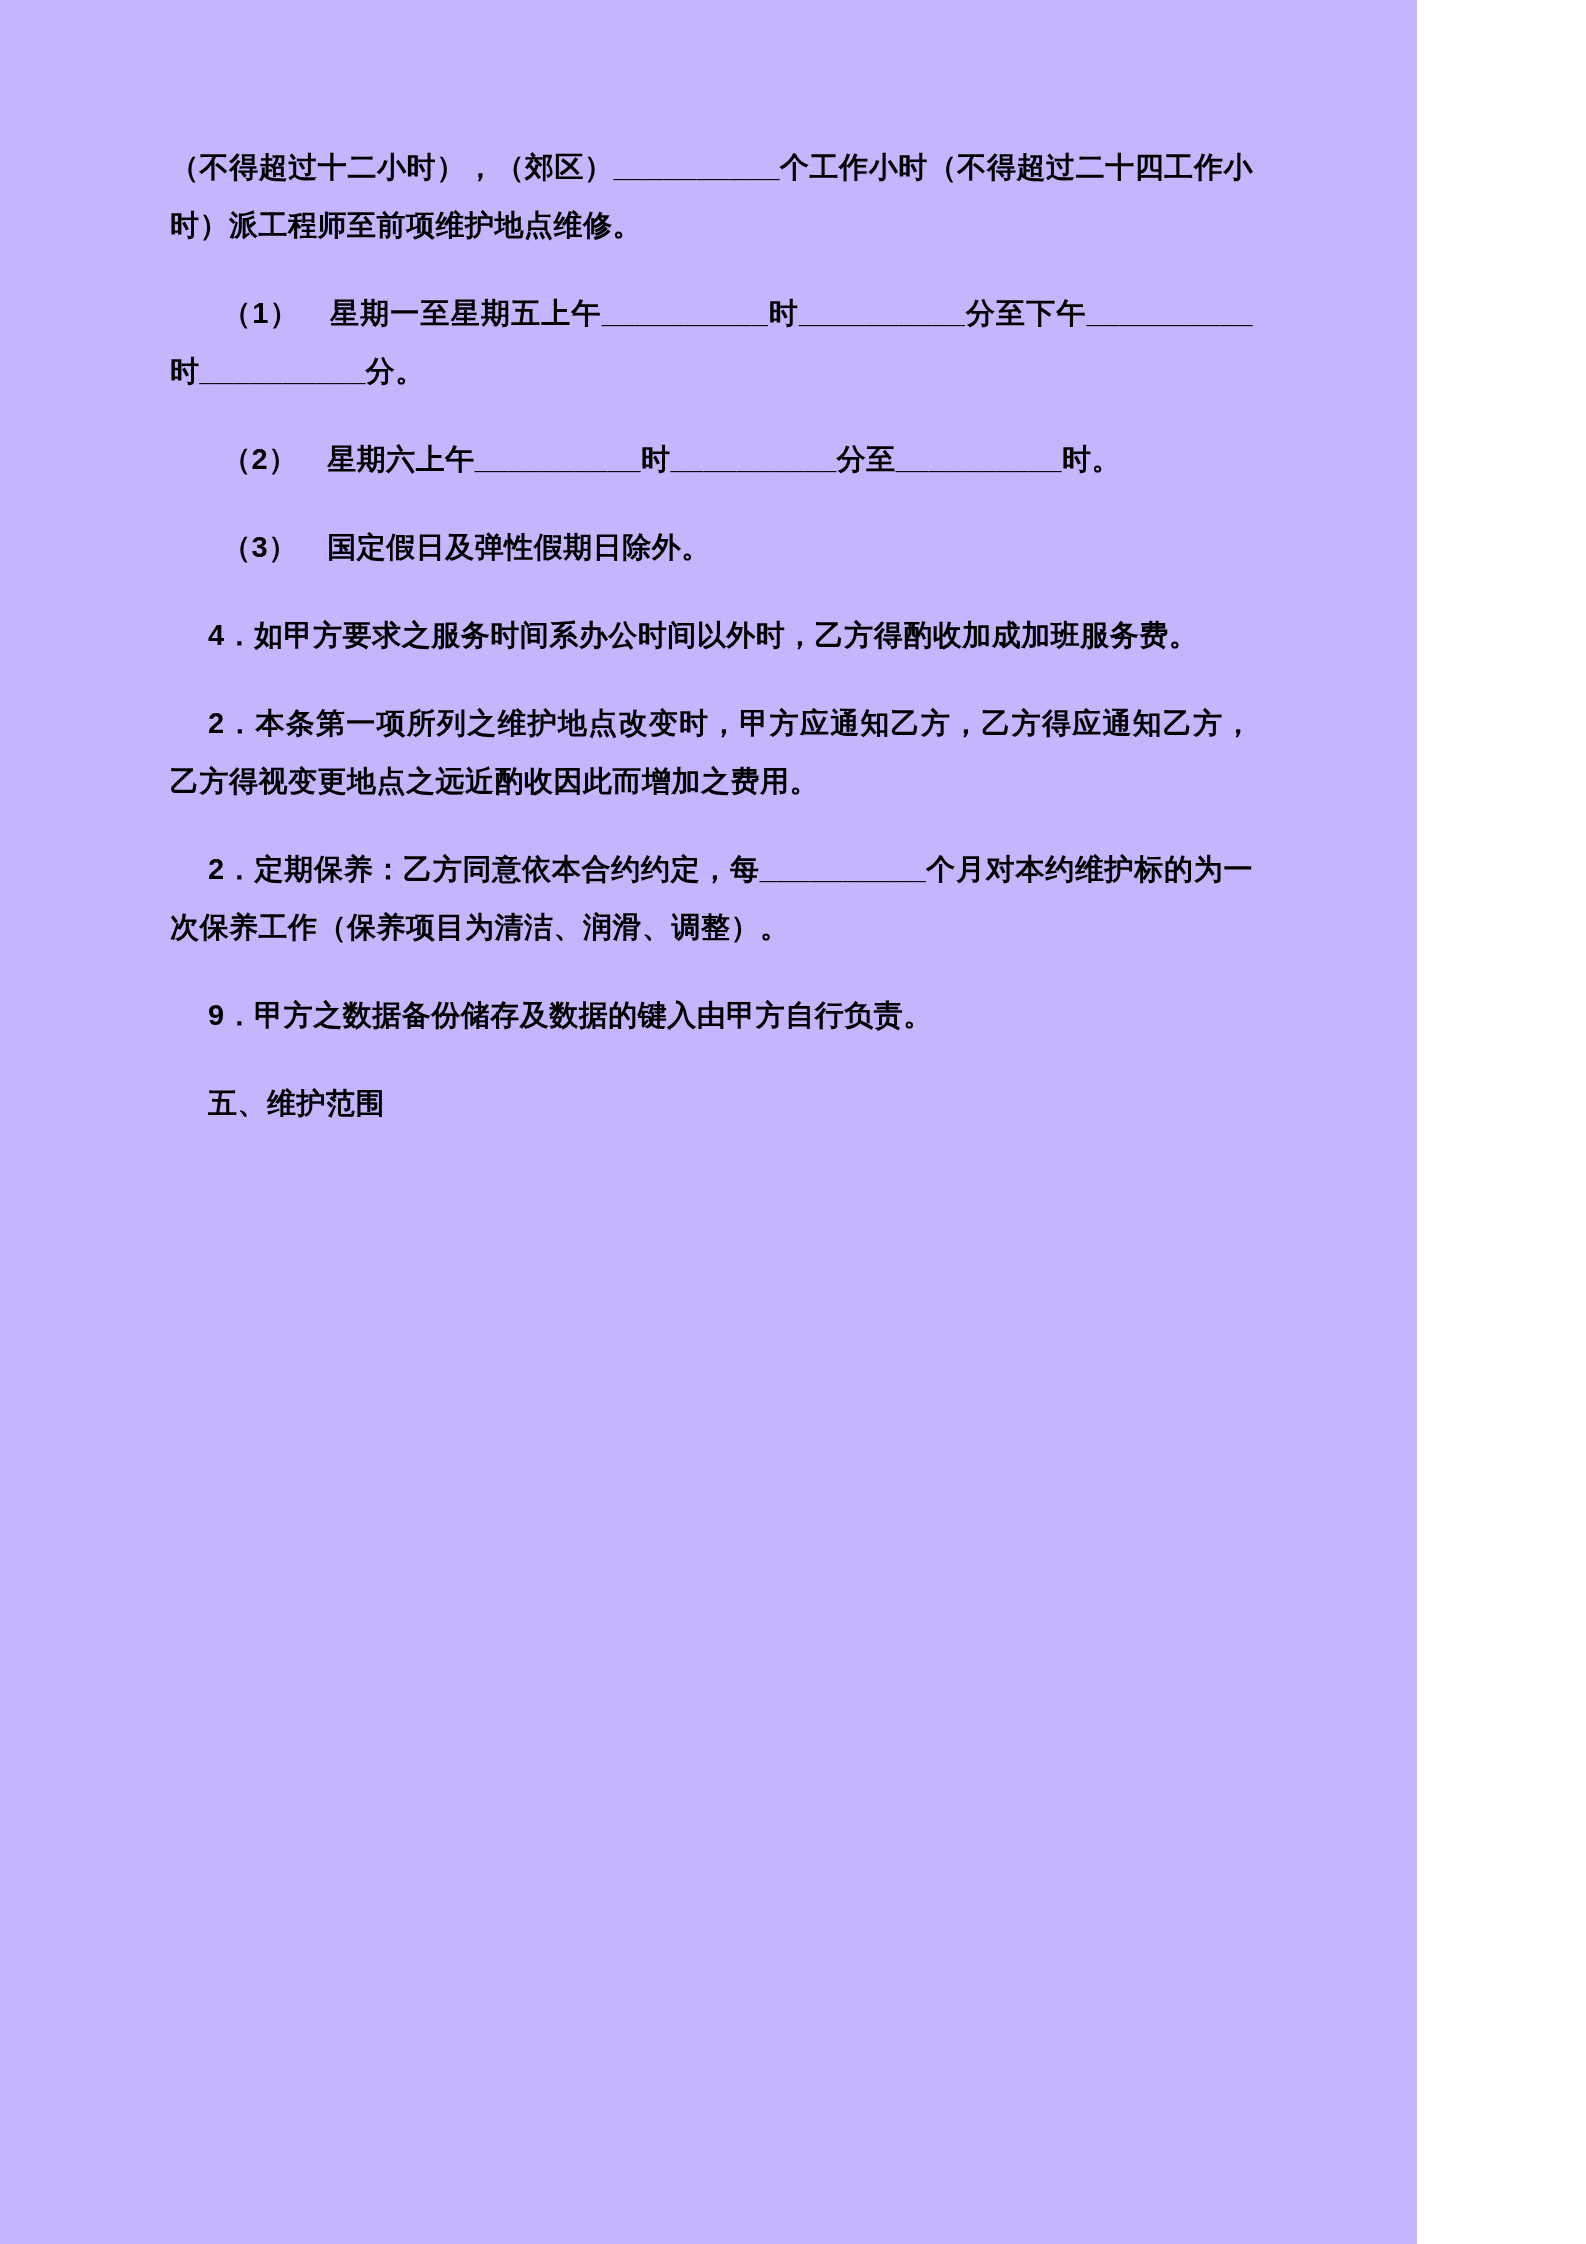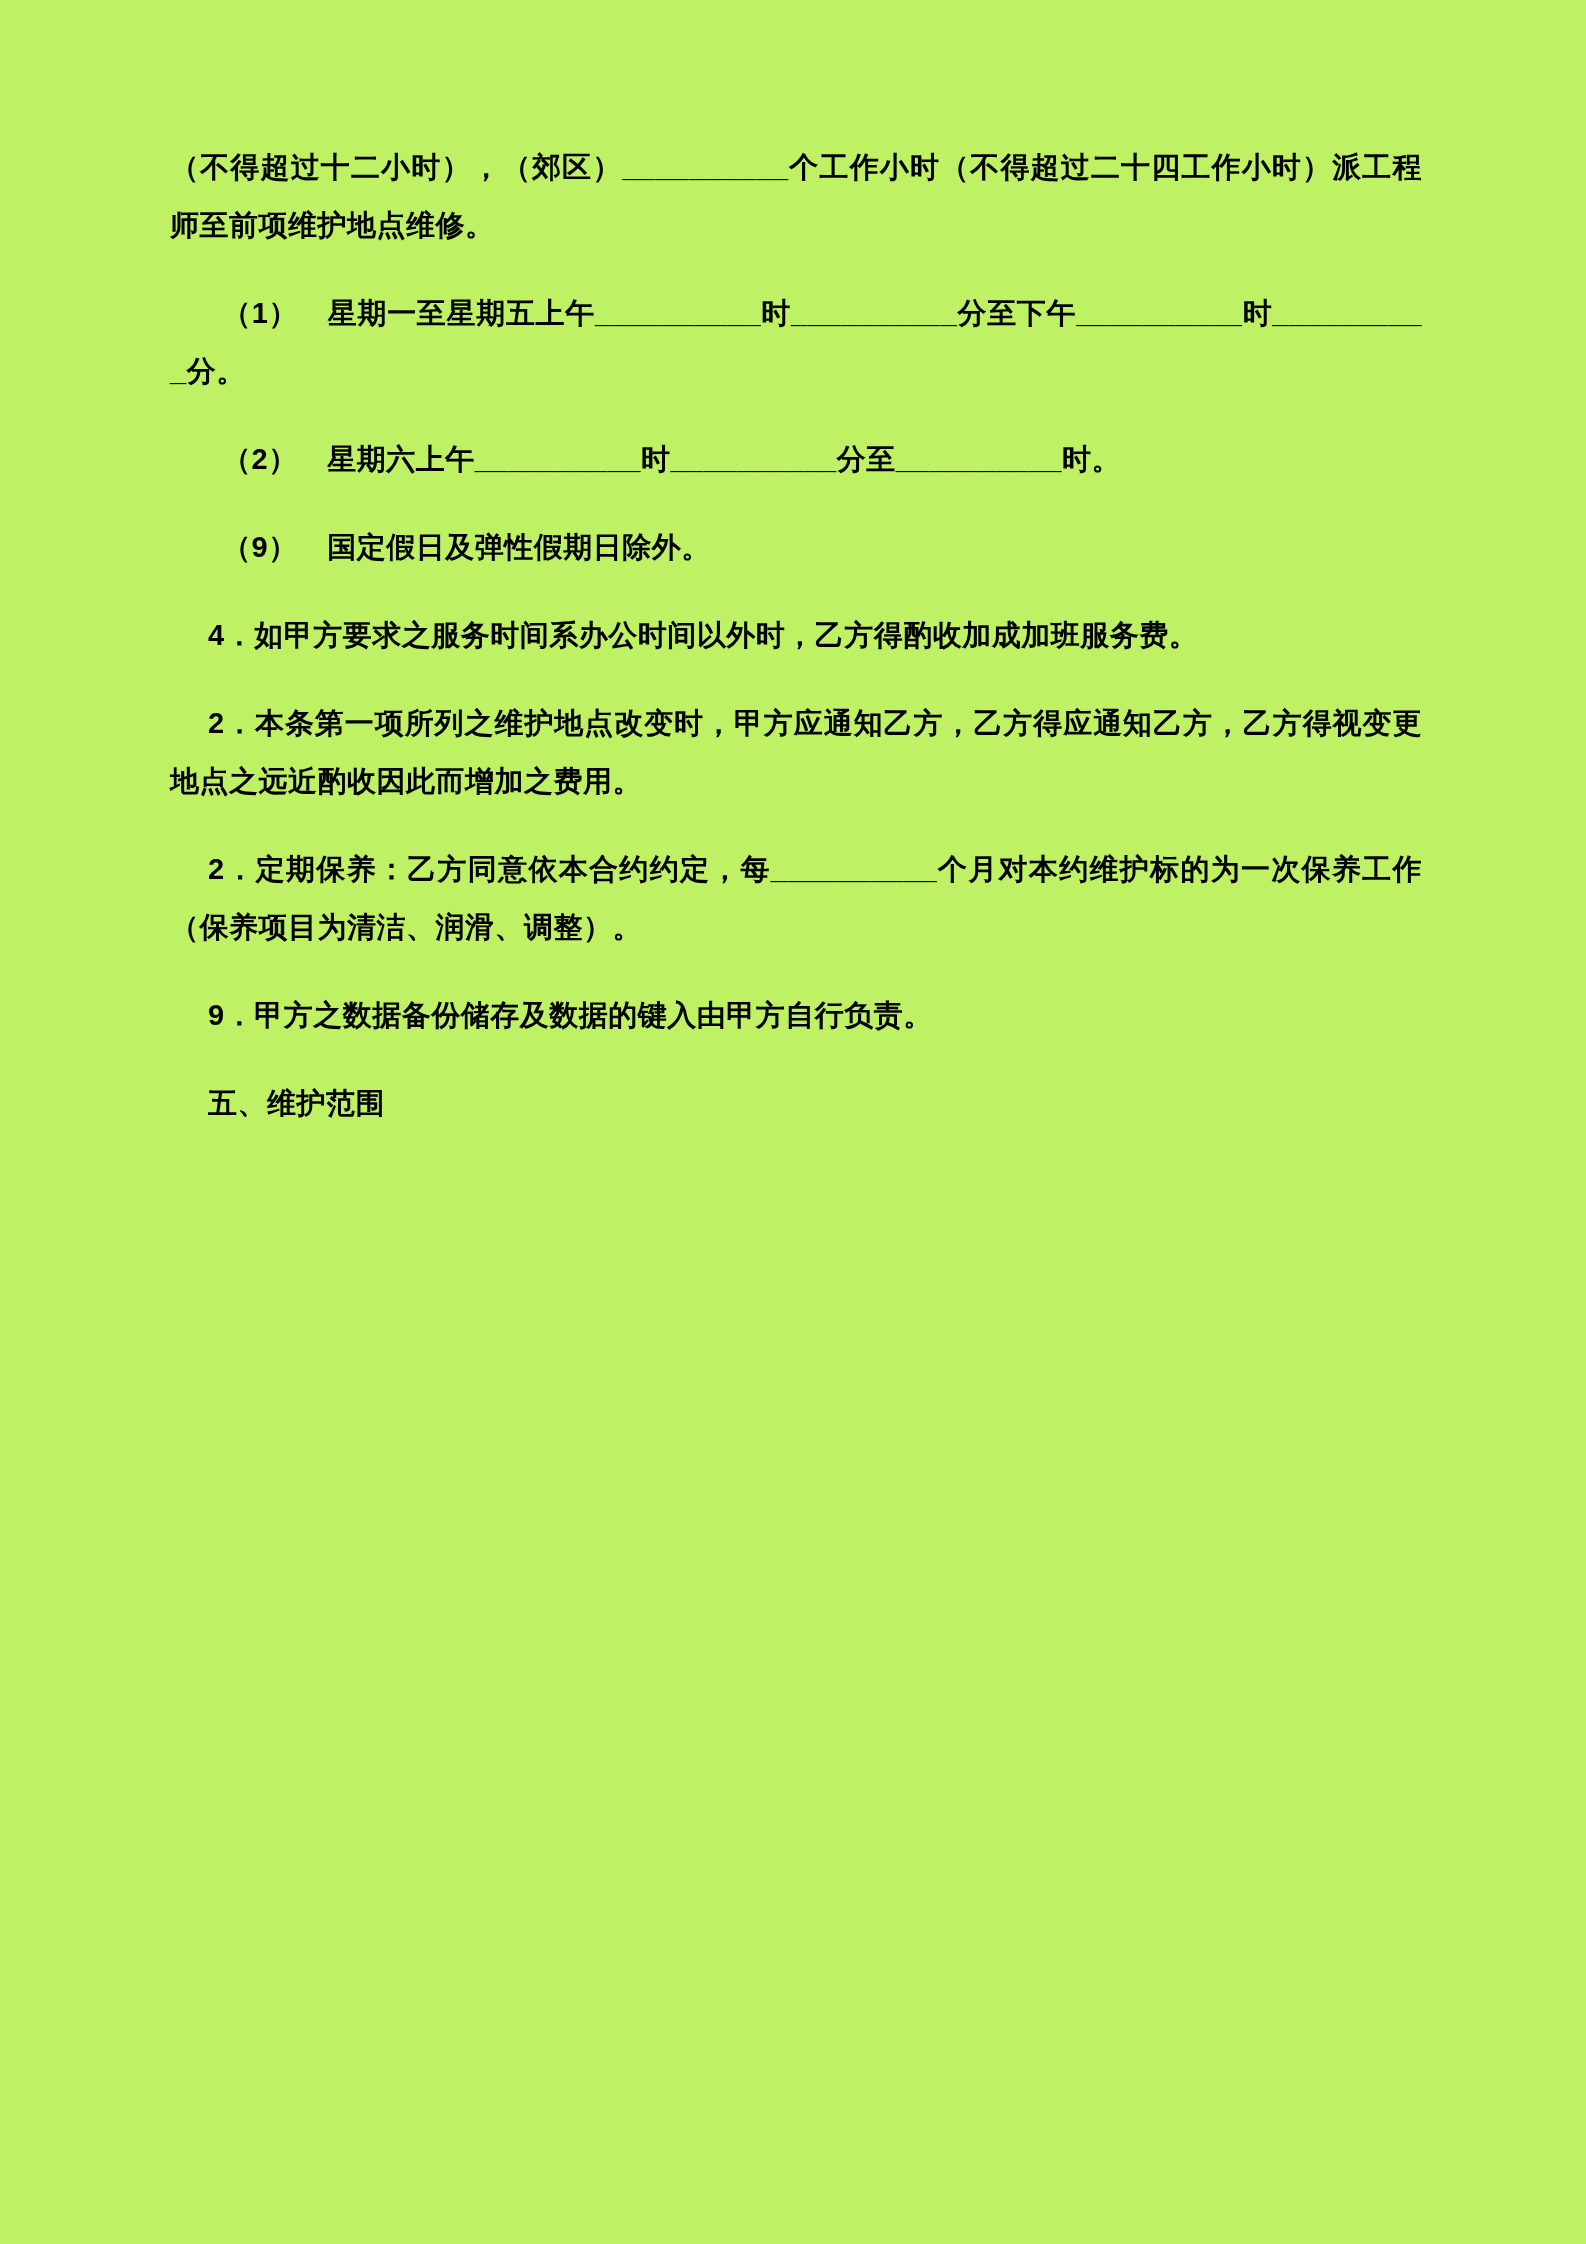--- a/index.html
+++ b/index.html
@@ -8,24 +8,24 @@
       background: #ffffff;
     }
     body {
       width: 1586px;
       min-height: 2244px;
       font-family: "Liberation Sans", "DejaVu Sans", sans-serif;
       color: #000000;
     }
     .page {
       box-sizing: border-box;
-      width: 1586px;
+      width: 1417px;
       min-height: 2244px;
       padding: 138px 164px 120px 170px;
-      background: #bef264;
+      background: #c4b5fd;
     }
     .para {
       font-size: 29px;
       font-weight: bold;
       line-height: 58px;
       margin: 0 0 30px 0;
       text-align: justify;
       letter-spacing: 0.5px;
       word-break: break-all;
       white-space: pre-wrap;
@@ -45,21 +45,21 @@
 <body>
 
 <div class="page">
   <p class="para">（不得超过十二小时），（郊区）__________个工作小时（不得超过二十四工作小时）派工程师至前项维护地点维修。</p>
 
 
   <p class="para indent-2">（1）　星期一至星期五上午__________时__________分至下午__________时__________分。</p>
 
   <p class="para indent-2">（2）　星期六上午__________时__________分至__________时。</p>
 
-  <p class="para indent-2">（9）　国定假日及弹性假期日除外。</p>
+  <p class="para indent-2">（3）　国定假日及弹性假期日除外。</p>
 
   <p class="para indent-1">4．如甲方要求之服务时间系办公时间以外时，乙方得酌收加成加班服务费。</p>
 
 
   <p class="para indent-1">2．本条第一项所列之维护地点改变时，甲方应通知乙方，乙方得应通知乙方，乙方得视变更地点之远近酌收因此而增加之费用。</p>
 
   <p class="para indent-1">2．定期保养：乙方同意依本合约约定，每__________个月对本约维护标的为一次保养工作（保养项目为清洁、润滑、调整）。</p>
 
   <p class="para indent-1">9．甲方之数据备份储存及数据的键入由甲方自行负责。</p>
 

